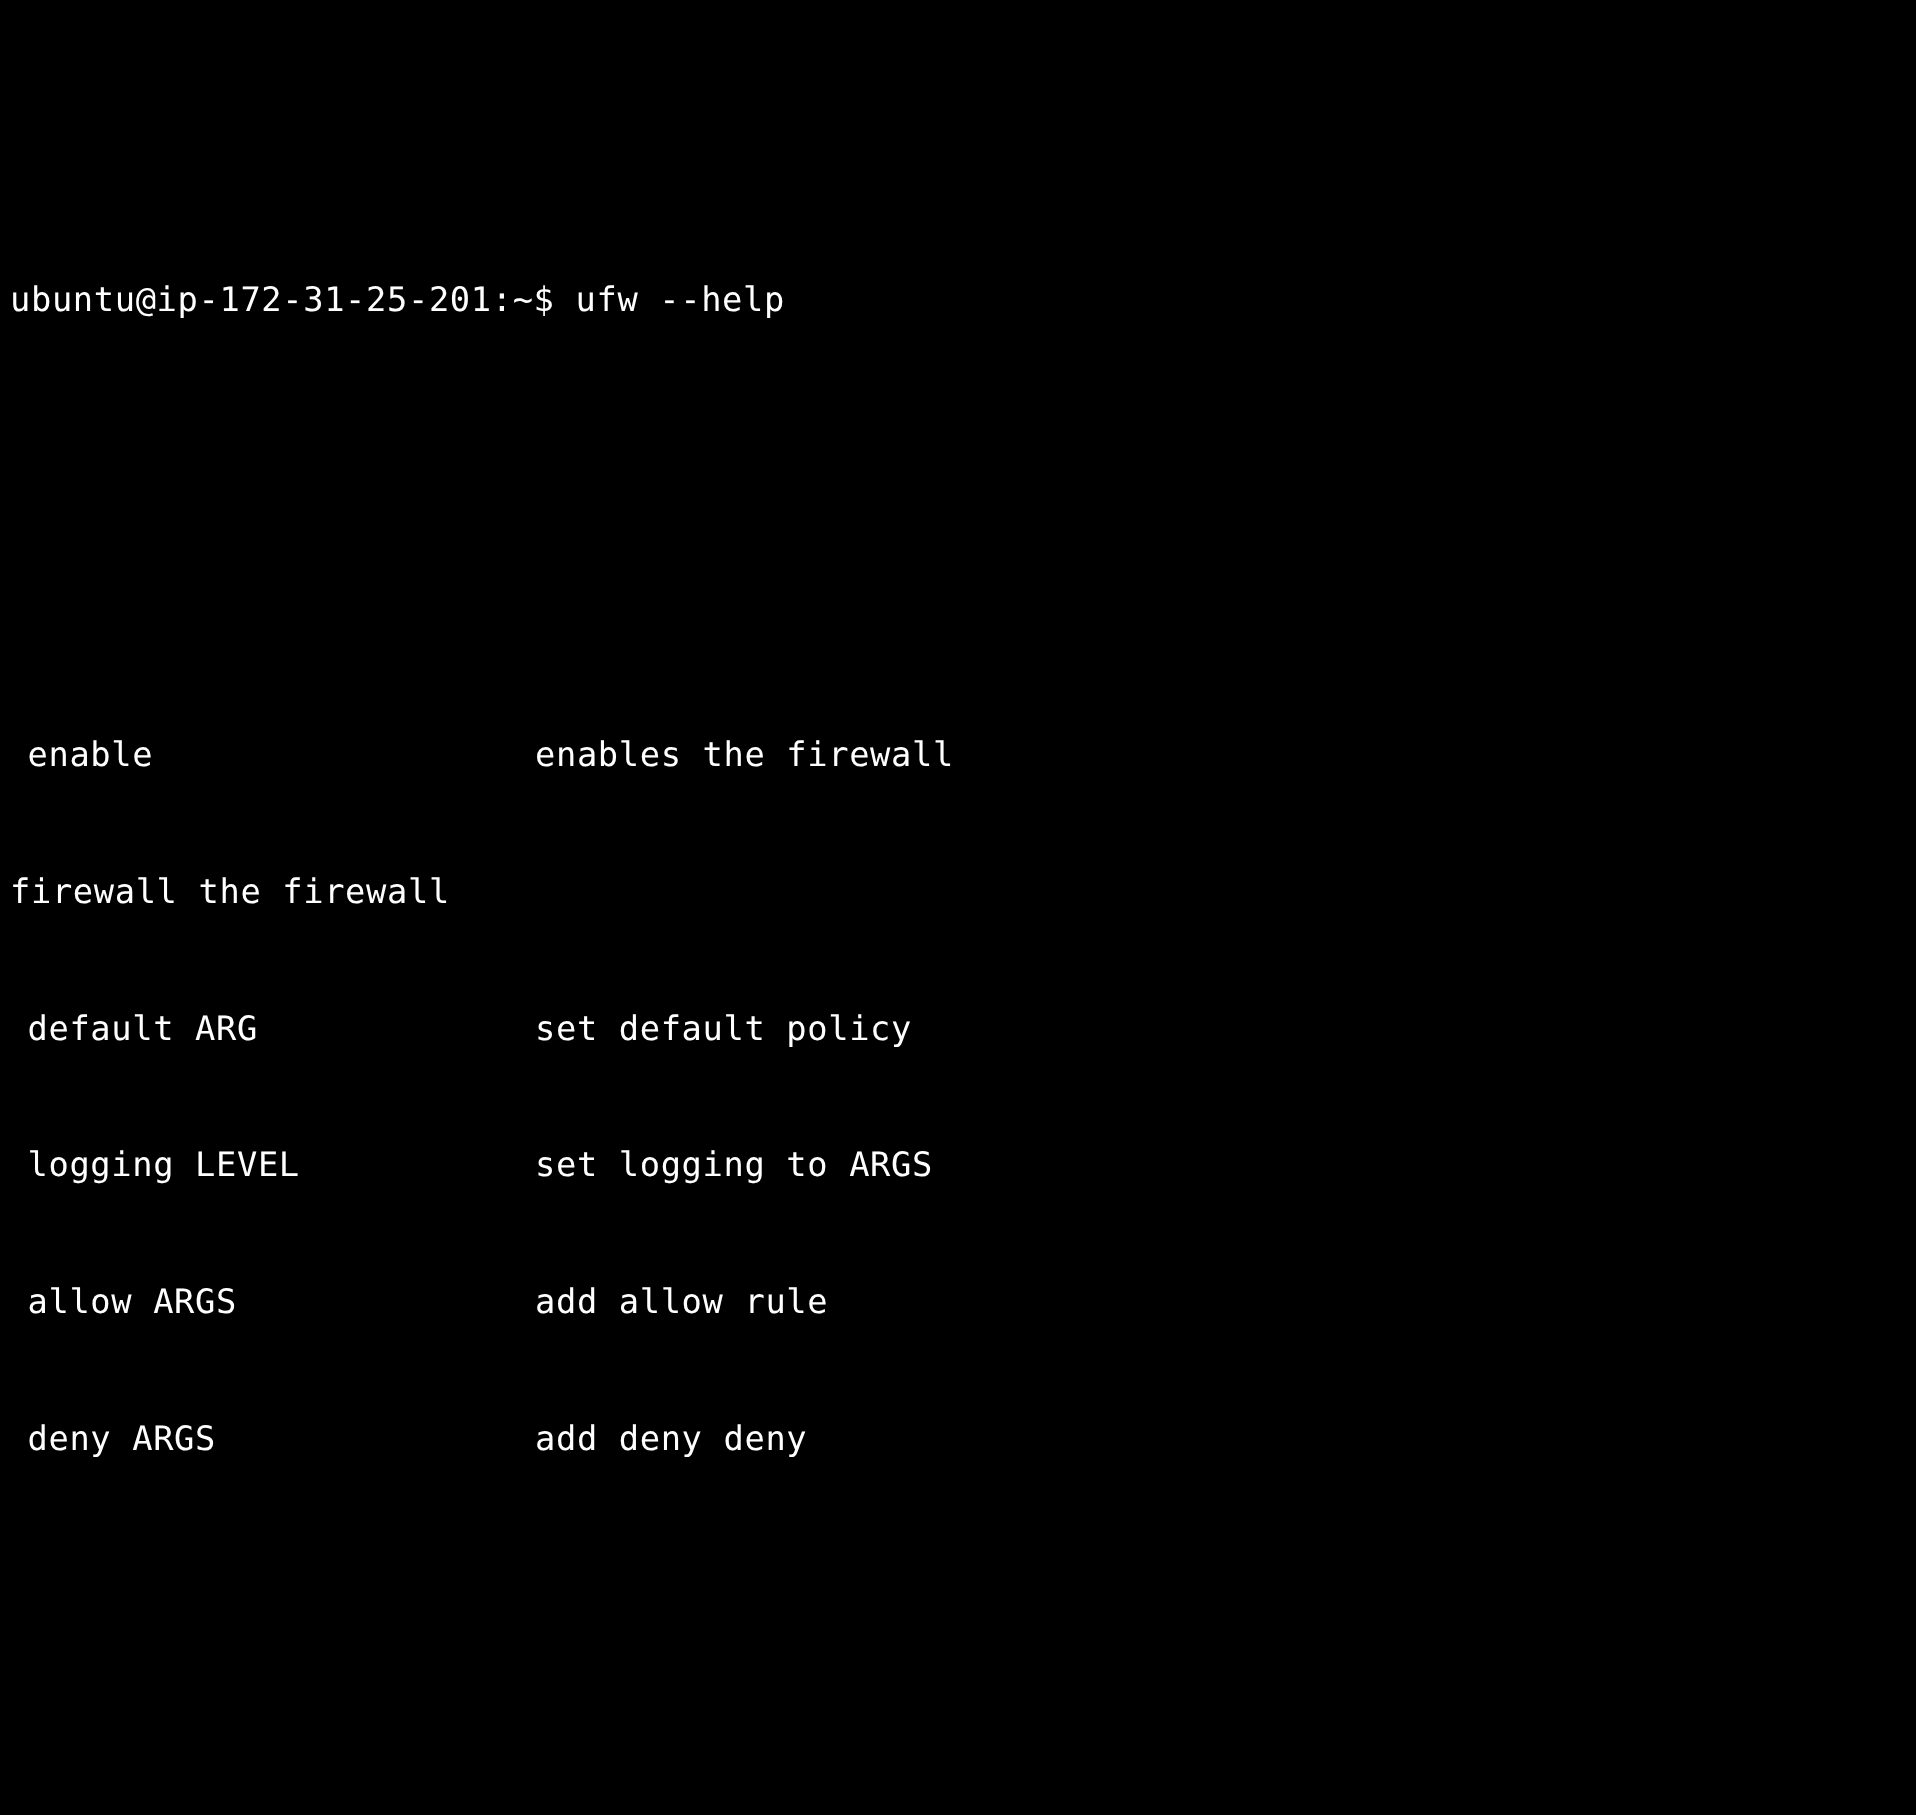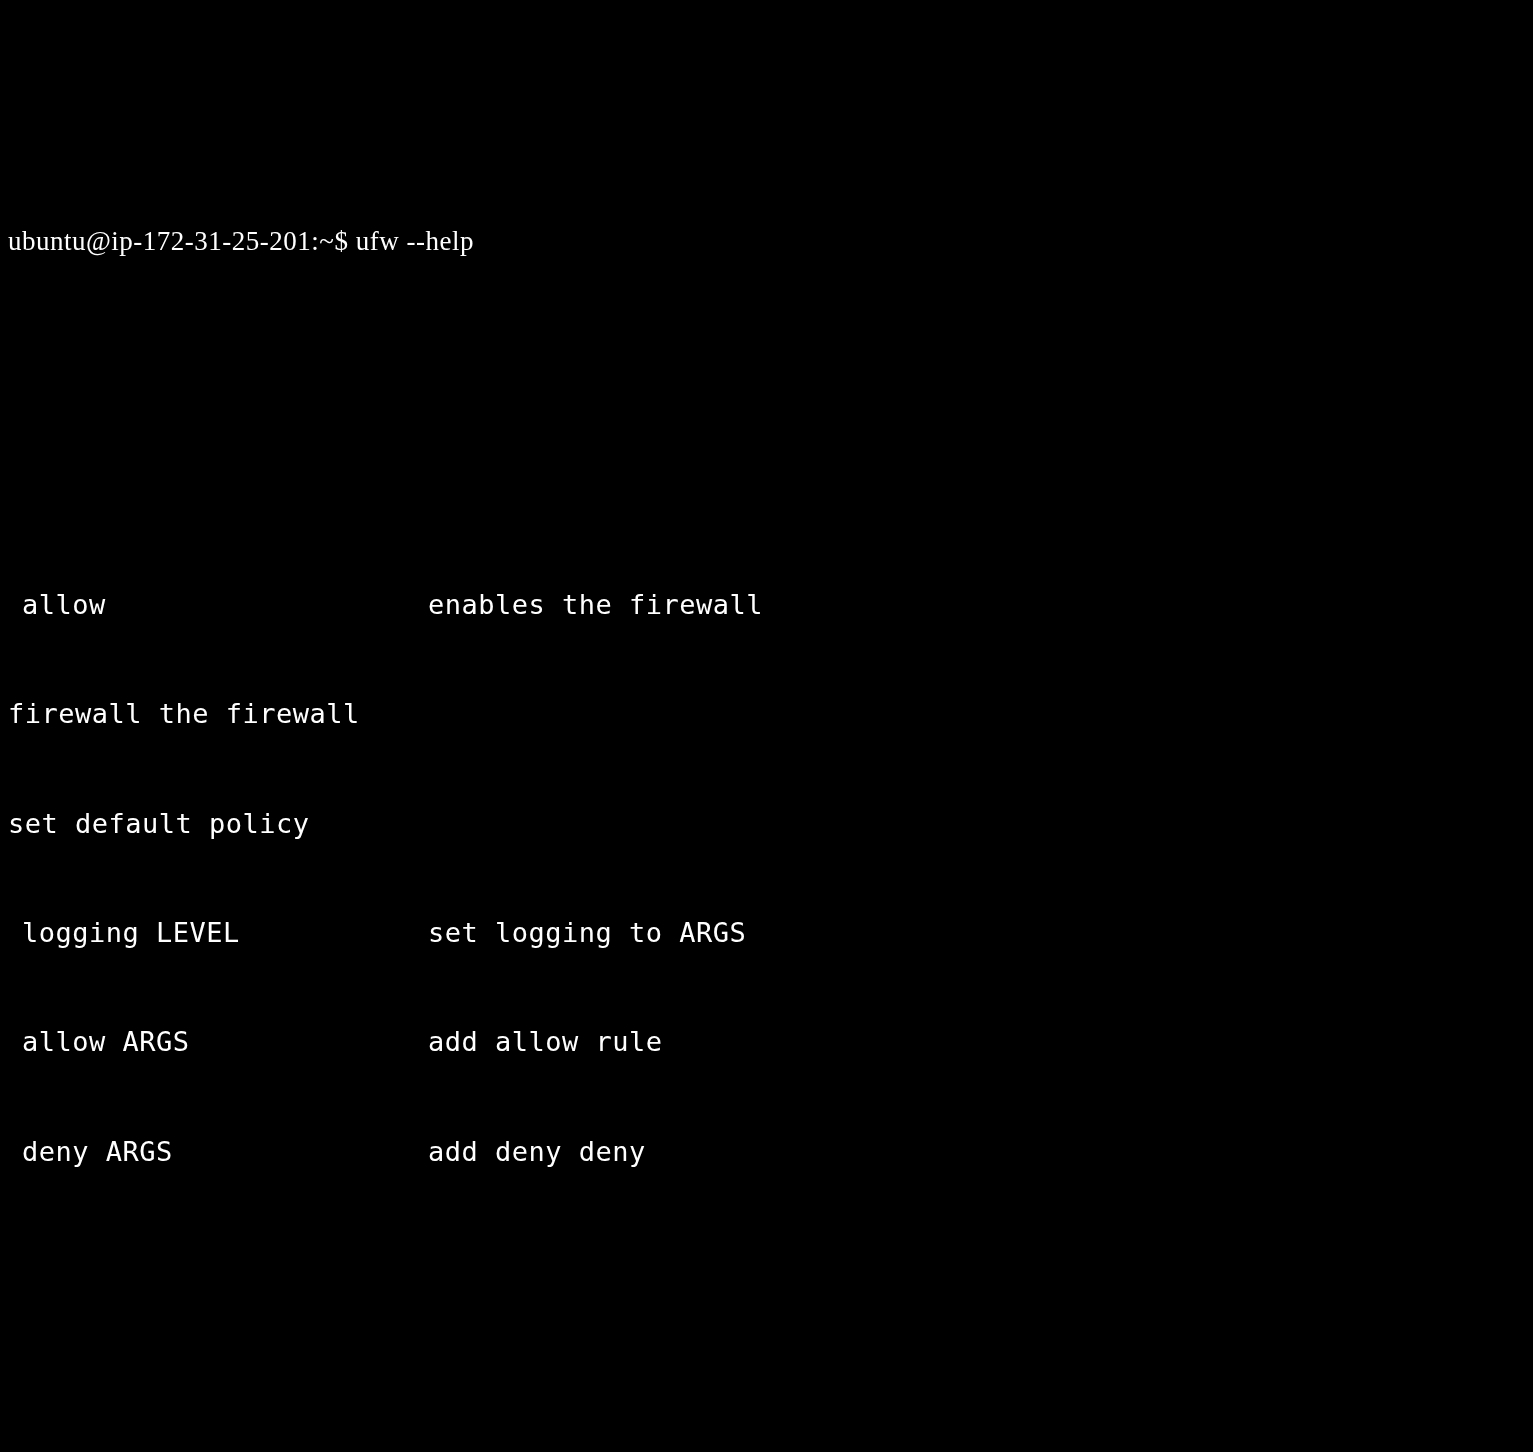--- a/index.html
+++ b/index.html
@@ -17,21 +17,20 @@
       width: 1533px;
       min-height: 1452px;
       white-space: pre;
       letter-spacing: 0.5px;
     }
     .terminal-output {
       display: block;
     }
     .prompt-line {
       display: block;
-      font-family: Liberation Serif, serif;
     }
     .blank-line {
       display: block;
       height: 1.35em;
     }
     .section-header {
       display: block;
     }
     .cmd-row {
       display: flex;
@@ -49,23 +48,23 @@
 </head>
 <body>
 
 
 
 <div class="terminal-output">
   <span class="prompt-line">ubuntu@ip-172-31-25-201:~$ ufw --help</span>
   <span class="blank-line"></span>
   <span class="blank-line"></span>
 
-  <div class="cmd-row"><span class="cmd-left">allow</span><span class="cmd-right">enables the firewall</span></div>
+  <div class="cmd-row"><span class="cmd-left">enable</span><span class="cmd-right">enables the firewall</span></div>
   <div class="cmd-row"><span class="cmd-right">firewall the firewall</span></div>
-  <div class="cmd-row"><span class="cmd-right">set default policy</span></div>
+  <div class="cmd-row"><span class="cmd-left">default ARG</span><span class="cmd-right">set default policy</span></div>
   <div class="cmd-row"><span class="cmd-left">logging LEVEL</span><span class="cmd-right">set logging to ARGS</span></div>
   <div class="cmd-row"><span class="cmd-left">allow ARGS</span><span class="cmd-right">add allow rule</span></div>
   <div class="cmd-row"><span class="cmd-left">deny ARGS</span><span class="cmd-right">add deny deny</span></div>
   
   
   
   
   
   
   

